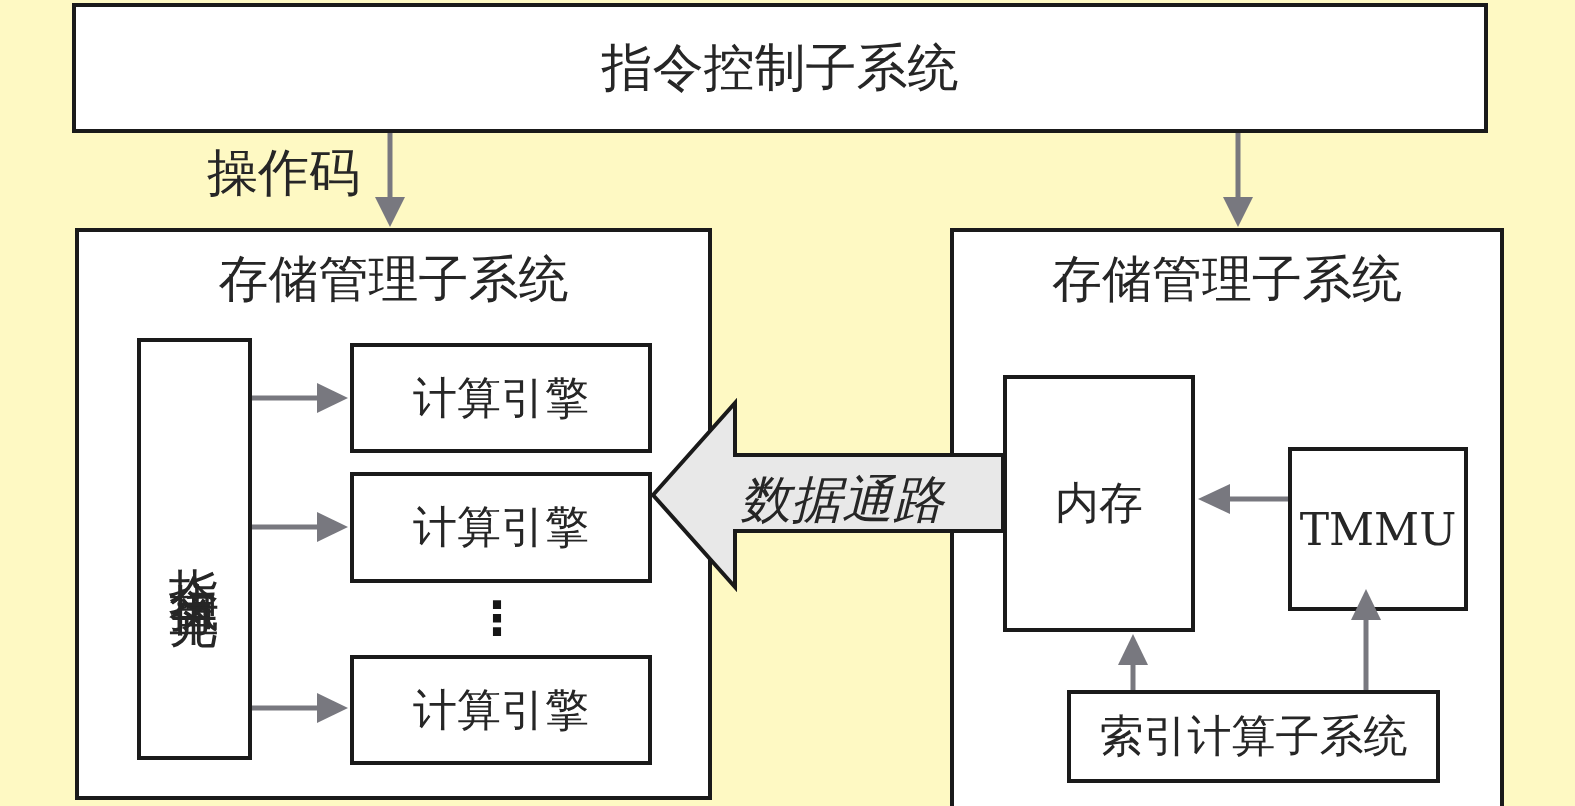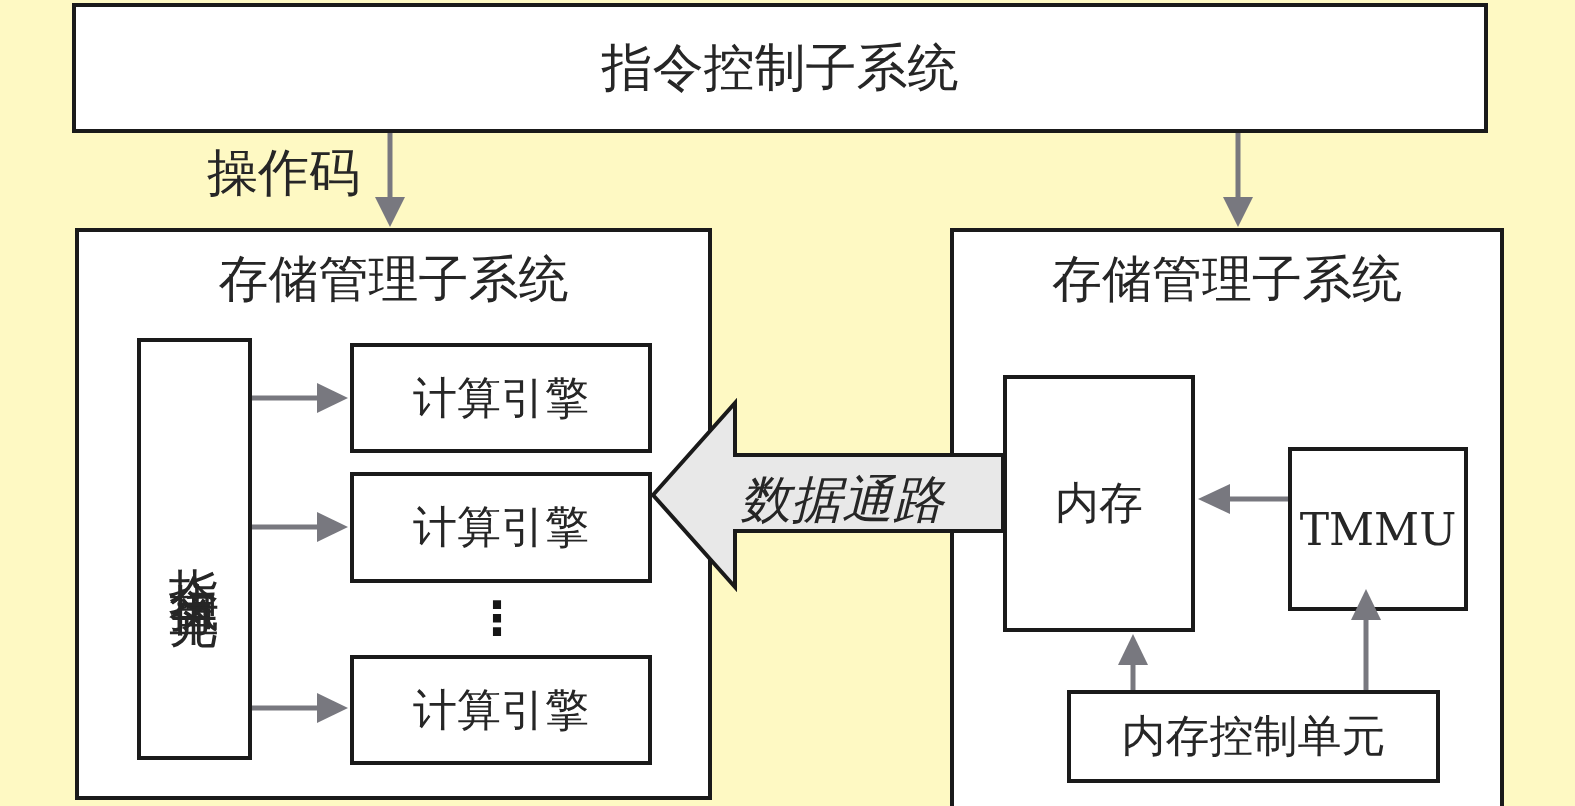--- a/index.html
+++ b/index.html
@@ -116,21 +116,21 @@
 
   <div class="box center" style="left:1003px; top:375px; width:192px; height:257px;text-align:center;">
     <span class="node-text">内存</span>
   </div>
 
   <div class="box center" style="left:1288px; top:447px; width:180px; height:164px;">
     <span class="node-text">TMMU</span>
   </div>
 
   <div class="box center" style="left:1067px; top:690px; width:373px; height:93px;">
-    <span class="node-text">内存控制单元</span>
+    <span class="node-text">索引计算子系统</span>
   </div>
 
   <div class="datapath-label" style="left:740px; top:466px;">数据通路</div>
 
   <svg id="arrow-layer" viewBox="0 0 1575 806" xmlns="http://www.w3.org/2000/svg">
 
     <polygon points="653,495 735,403 735,455 1003,455 1003,531 735,531 735,587" fill="#e8e8e8" stroke="#1a1a1a" stroke-width="4" stroke-linejoin="miter"></polygon>
 
     <g stroke="#78787f" fill="#78787f">
       <line x1="390" y1="133" x2="390" y2="199" stroke-width="5"></line>

